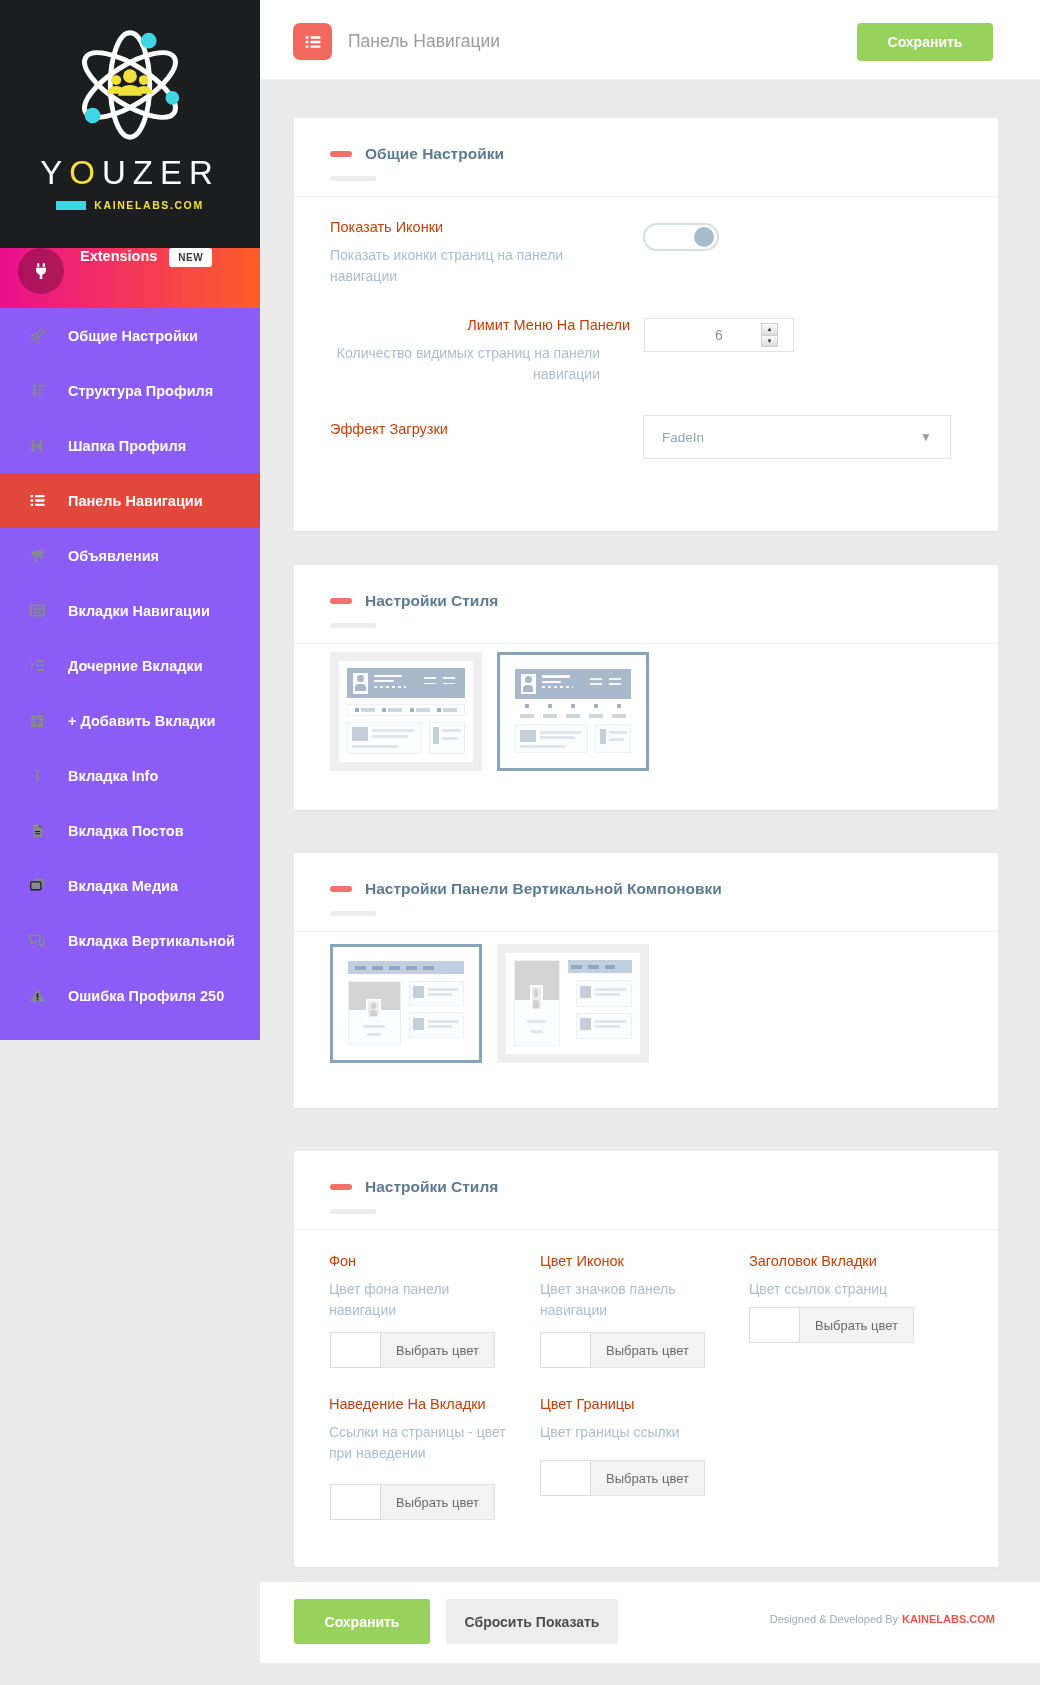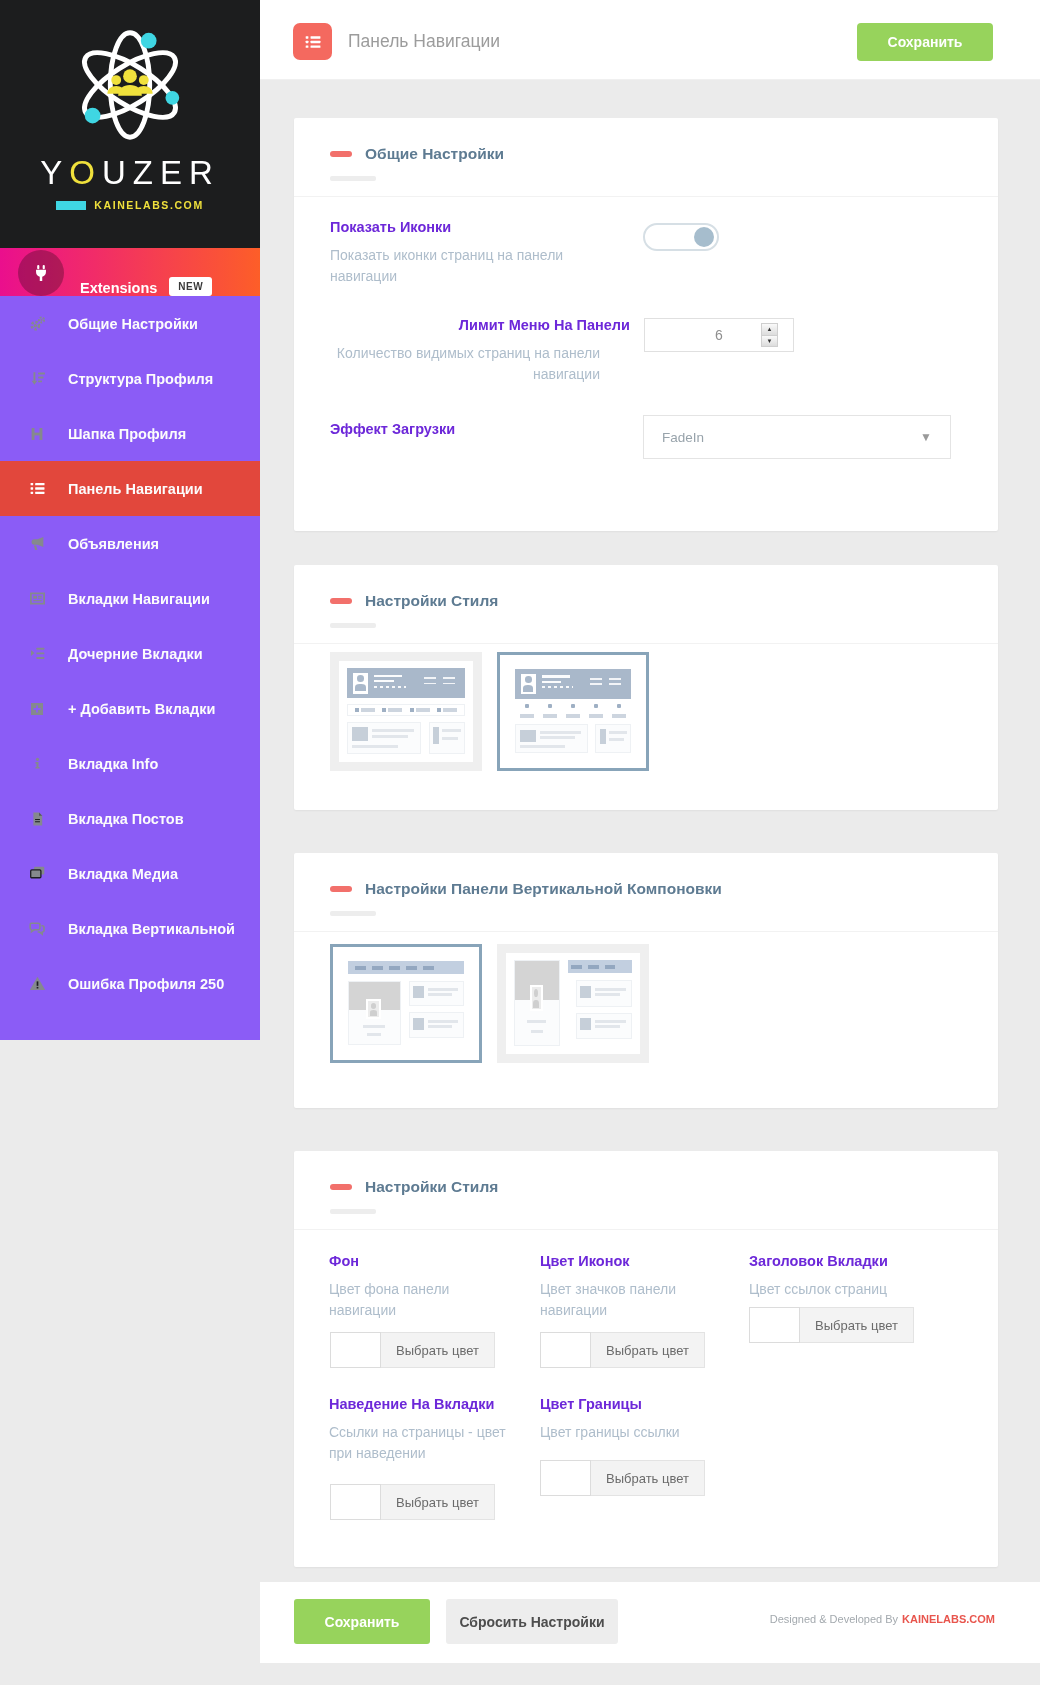--- a/index.html
+++ b/index.html
@@ -8,21 +8,21 @@
 
   
   #sidebar { position:absolute; left:0; top:0; width:260px; height:1040px; background:#8b5cf6; }
   .logo-block { height:248px; background:#1c1d1e; display:flex; flex-direction:column; align-items:center; justify-content:flex-start; padding-top:22px; }
   .brand-line { margin-top:2px; font-size:33px; letter-spacing:7px; color:#ffffff; font-weight:400; }
   .brand-line .o { color:#f0e13c; }
   .brand-sub { display:flex; align-items:center; gap:8px; margin-top:7px; }
   .brand-bar { width:30px; height:9px; background:#3fd6e3; }
   .brand-sub-text { color:#f0e13c; font-size:10.5px; font-weight:bold; letter-spacing:1.6px; }
 
-  .ext-item { height:48px; background:linear-gradient(90deg,#ea0f8d 0%,#fd5e28 100%); display:flex; align-items:flex-end; padding-left:18px; cursor:pointer; }
+  .ext-item { height:60px; background:linear-gradient(90deg,#ea0f8d 0%,#fd5e28 100%); display:flex; align-items:flex-start; padding-left:18px; cursor:pointer; }
   .ext-circle { width:46px; height:46px; border-radius:50%; background:rgba(30,5,15,0.3); display:flex; align-items:center; justify-content:center; flex:0 0 auto; }
   .ext-label { color:#fff; font-weight:bold; font-size:14.5px; margin-left:16px; }
   .ext-badge { background:#fff; color:#3a3a3a; font-size:10px; font-weight:bold; padding:4px 9px; border-radius:3px; margin-left:12px; letter-spacing:0.5px; }
 
   .nav-item { height:55px; display:flex; align-items:center; padding-left:27px; cursor:pointer; }
   .nav-item .ic { width:20px; color:#85898d; display:flex; align-items:center; justify-content:center; flex:0 0 auto; }
   .nav-item .lbl { margin-left:21px; color:#fcfcfc; font-size:14.5px; font-weight:600; }
   .nav-item.active { background:#e2473c; }
   .nav-item.active .ic { color:#ffffff; }
 
@@ -39,21 +39,21 @@
   #card-style    { top:565px;  height:245px; }
   #card-vertical { top:853px;  height:255px; }
   #card-colors   { top:1151px; height:416px; }
 
   .sec-head { padding:26px 36px 0; }
   .dash { display:inline-block; vertical-align:middle; width:22px; height:6px; border-radius:3px; background:#f2706b; margin-right:13px; }
   .sec-title { display:inline; vertical-align:middle; color:#5e7b92; font-weight:bold; font-size:15.5px; }
   .underbar { width:46px; height:5px; border-radius:2px; background:#ededed; margin-top:13px; }
   .sec-divider { height:1px; background:#f2f2f2; margin:15px -36px 0; }
 
-  .row-label { color:#6d28d9; font-weight:bold; font-size:14.5px; }
+  .row-label { color:#c2410c; font-weight:normal; font-size:14.5px; }
   .row-desc { color:#aebdcb; font-size:14px; line-height:1.5; margin-top:10px; }
 
   .g-label { position:absolute; left:36px; width:300px; }
 
   
   .toggle { position:absolute; left:349px; width:76px; height:28px; border:2px solid #d6dfe5; border-radius:16px; background:#fff; cursor:pointer; }
   .toggle .knob { position:absolute; right:3px; top:2px; width:20px; height:20px; border-radius:50%; background:#a6bdcd; }
 
   
   .num-wrap { position:absolute; left:350px; width:150px; height:34px; }
@@ -499,21 +499,21 @@
     <div class="row-label">Фон</div>
     <div class="row-desc" style="width:170px;">Цвет фона панели навигации</div>
   </div>
   <div class="picker" style="left:36px; top:181px;">
     <span class="swatch"></span>
     <span class="pick-btn">Выбрать цвет</span>
   </div>
 
   <div class="col-cell" style="left:246px; top:102px;">
     <div class="row-label">Цвет Иконок</div>
-    <div class="row-desc" style="width:180px;">Цвет значков панели навигации</div>
+    <div class="row-desc" style="width:180px;">Цвет значков панель навигации</div>
   </div>
   <div class="picker" style="left:246px; top:181px;">
     <span class="swatch"></span>
     <span class="pick-btn">Выбрать цвет</span>
   </div>
 
   <div class="col-cell" style="left:455px; top:102px;">
     <div class="row-label">Заголовок Вкладки</div>
     <div class="row-desc" style="width:190px;">Цвет ссылок страниц</div>
   </div>
@@ -536,15 +536,15 @@
     <div class="row-desc" style="width:190px;">Цвет границы ссылки</div>
   </div>
   <div class="picker" style="left:246px; top:309px;">
     <span class="swatch"></span>
     <span class="pick-btn">Выбрать цвет</span>
   </div>
 </div>
 
 <div id="footer-bar">
   <button class="btn-green f-save">Сохранить</button>
-  <button class="f-reset">Сбросить Настройки</button>
+  <button class="f-reset">Сбросить Показать</button>
   <div class="f-credit"><span>Designed &amp; Developed By</span><b>KAINELABS.COM</b></div>
 </div>
 
 </body></html>

